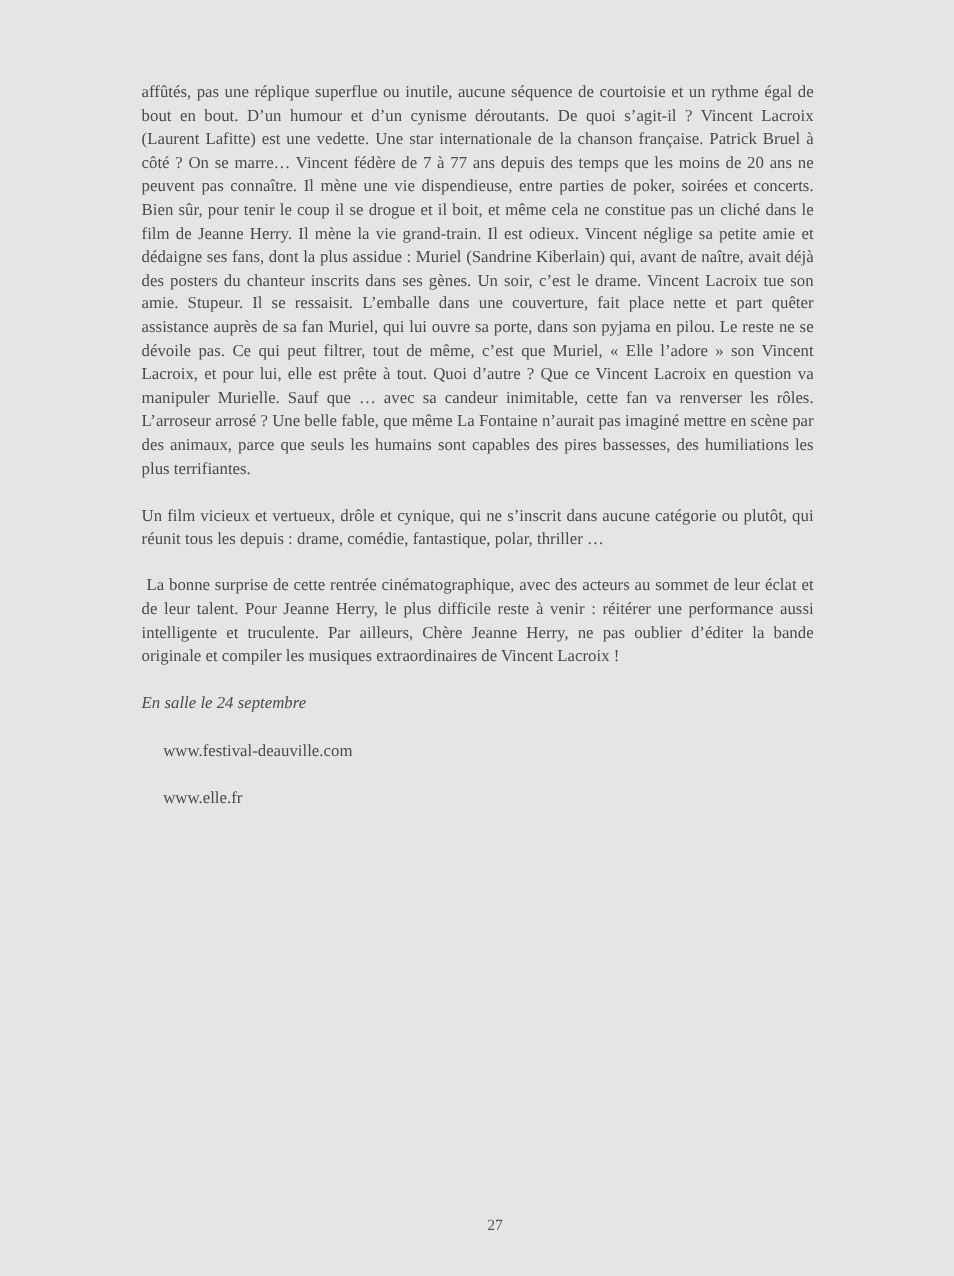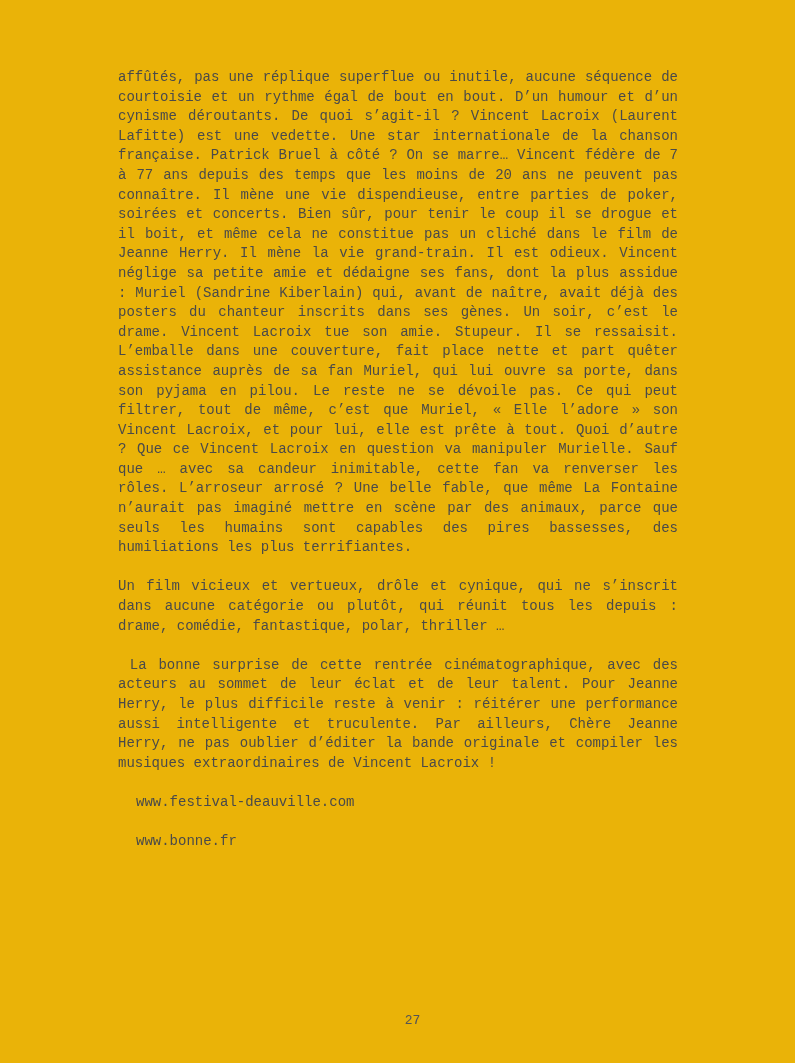--- a/index.html
+++ b/index.html
@@ -4,22 +4,22 @@
 <style>
   html, body {
     margin: 0;
     padding: 0;
     background: #ffffff;
   }
   .page {
     position: relative;
     width: 795px;
     height: 1063px;
-    background: #eab308;
-    font-family: Liberation Mono, monospace;
+    background: #e5e5e5;
+    font-family: Liberation Serif, serif;
     overflow: hidden;
   }
   .content {
     position: absolute;
     left: 118px;
     top: 68px;
     width: 560px;
     color: #4a4a4a;
     font-size: 14px;
     line-height: 19.6px;
@@ -48,18 +48,19 @@
   }
 </style>
 </head>
 <body>
 
 <div class="page">
   <div class="content">
     <p class="body">affûtés, pas une réplique superflue ou inutile, aucune séquence de courtoisie et un rythme égal de bout en bout. D’un humour et d’un cynisme déroutants. De quoi s’agit-il ? Vincent Lacroix (Laurent Lafitte) est une vedette. Une star internationale de la chanson française. Patrick Bruel à côté ? On se marre… Vincent fédère de 7 à 77 ans depuis des temps que les moins de 20 ans ne peuvent pas connaître. Il mène une vie dispendieuse, entre parties de poker, soirées et concerts. Bien sûr, pour tenir le coup il se drogue et il boit, et même cela ne constitue pas un cliché dans le film de Jeanne Herry. Il mène la vie grand-train. Il est odieux. Vincent néglige sa petite amie et dédaigne ses fans, dont la plus assidue : Muriel (Sandrine Kiberlain) qui, avant de naître, avait déjà des posters du chanteur inscrits dans ses gènes. Un soir, c’est le drame. Vincent Lacroix tue son amie. Stupeur. Il se ressaisit. L’emballe dans une couverture, fait place nette et part quêter assistance auprès de sa fan Muriel, qui lui ouvre sa porte, dans son pyjama en pilou. Le reste ne se dévoile pas. Ce qui peut filtrer, tout de même, c’est que Muriel, « Elle l’adore » son Vincent Lacroix, et pour lui, elle est prête à tout. Quoi d’autre ? Que ce Vincent Lacroix en question va manipuler Murielle. Sauf que … avec sa candeur inimitable, cette fan va renverser les rôles. L’arroseur arrosé ? Une belle fable, que même La Fontaine n’aurait pas imaginé mettre en scène par des animaux, parce que seuls les humains sont capables des pires bassesses, des humiliations les plus terrifiantes.</p>
     <p class="body">Un film vicieux et vertueux, drôle et cynique, qui ne s’inscrit dans aucune catégorie ou plutôt, qui réunit tous les depuis : drame, comédie, fantastique, polar, thriller …</p>
     <p class="body">&nbsp;La bonne surprise de cette rentrée cinématographique, avec des acteurs au sommet de leur éclat et de leur talent. Pour Jeanne Herry, le plus difficile reste à venir : réitérer une performance aussi intelligente et truculente. Par ailleurs, Chère Jeanne Herry, ne pas oublier d’éditer la bande originale et compiler les musiques extraordinaires de Vincent Lacroix !</p>
+    <p class="italic">En salle le 24 septembre</p>
     <p class="url">www.festival-deauville.com</p>
-    <p class="url">www.bonne.fr</p>
+    <p class="url">www.elle.fr</p>
   </div>
 
   <div class="page-footer">27</div>
 </div>
 
 </body></html>

